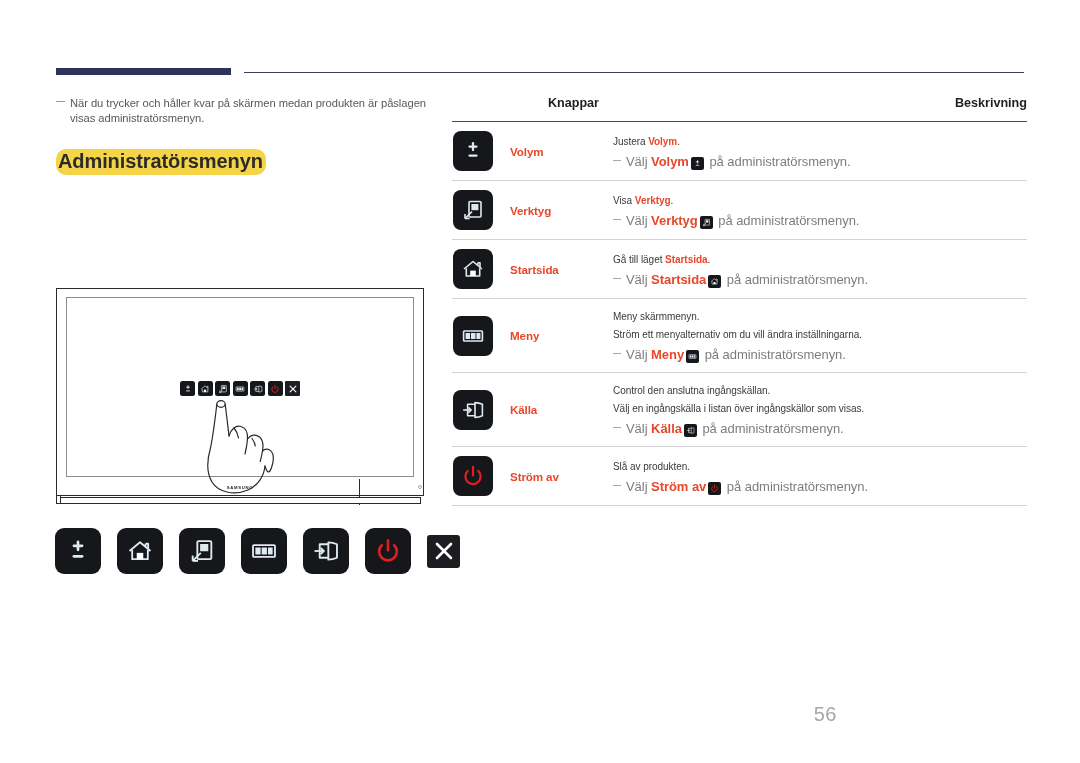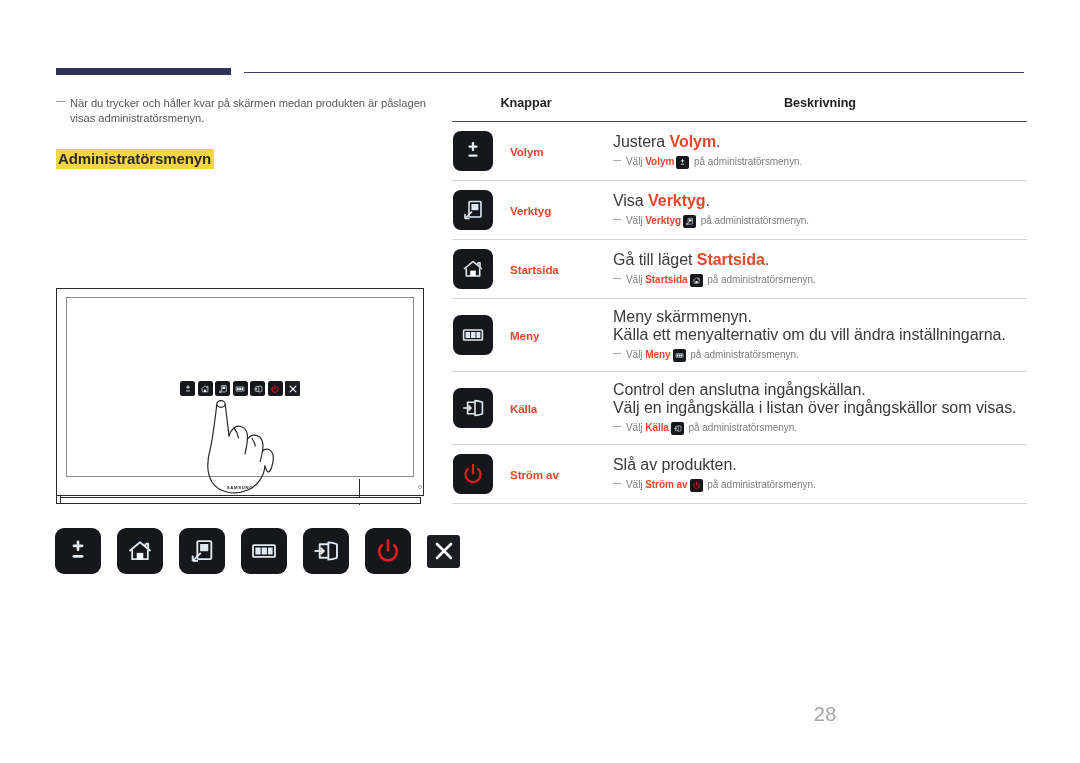--- a/index.html
+++ b/index.html
@@ -28,23 +28,24 @@
   .note p {
     font-size: 11.2px; line-height: 15.3px; color: #58585a;
     letter-spacing: -0.05px;
   }
   .hl { color: #e8472a; font-weight: bold; }
   .arrow { color: #e8472a; font-weight: normal; }
 
   .section-title {
     display: inline-block;
     margin-top: 9px; margin-bottom: 12px;
-    font-size: 15px; font-weight: bold; color: #2b2b2b;
+    font-size: 20px; font-weight: bold; color: #2b2b2b;
     background: #f5d547; padding: 1px 3px 2px 2px;
     letter-spacing: -0.1px;
+    border-radius: 10px;
   }
 
   
   .monitor-wrap { position: absolute; left: 56px; top: 288px; width: 368px; height: 215px; }
   .monitor-outer {
     position: absolute; left: 0; top: 0; width: 368px; height: 208px;
     border: 1.3px solid #2a2a2a; background: #fff;
   }
   .monitor-inner {
     position: absolute; left: 9px; top: 8px; right: 9px; bottom: 18px;
@@ -99,42 +100,42 @@
   .big-close {
     width: 33px; height: 33px; border-radius: 3px;
     background: #1b1d20;
     display: flex; align-items: center; justify-content: center;
   }
 
   
   .table-wrap { position: absolute; left: 452px; top: 96px; width: 575px; }
   .tbl { width: 100%; border-collapse: collapse; }
   .tbl th {
-    text-align: center; font-size: 12.6px; font-weight: bold; color: #1f1f1f;
+    text-align: right; font-size: 12.6px; font-weight: bold; color: #1f1f1f;
     padding: 0 0 11px 0; border-bottom: 1.6px solid #4c4c4c;
   }
   .th-knappar { width: 147px; padding-left: 1px !important; }
   .th-beskr { padding-left: 14px !important; }
   .tbl td { border-bottom: 1px solid #d2d2d2; vertical-align: middle; }
   .tbl tr:last-child td { border-bottom: 1px solid #d2d2d2; }
 
   .cell-btn { width: 147px; padding: 9px 0 9px 1px; }
   .btn-cellflex { display: flex; align-items: center; gap: 17px; }
   .tbl-btn {
     width: 40px; height: 40px; border-radius: 8px; flex: 0 0 40px;
     background: #15171a;
     display: flex; align-items: center; justify-content: center;
   }
   .btn-name { font-size: 11.6px; font-weight: bold; color: #e8472a; letter-spacing: -0.1px; }
 
   .cell-desc { padding: 9px 0 9px 14px; }
-  .desc-main { font-size: 16px; line-height: 18px; color: #3a3a3a; letter-spacing: -0.05px; }
+  .desc-main { font-size: 10px; line-height: 18px; color: #3a3a3a; letter-spacing: -0.05px; }
   .desc-sub {
     position: relative; padding-left: 13px; margin-top: 3px;
-    font-size: 10px; line-height: 15px; color: #7d7d7d; letter-spacing: -0.05px;
+    font-size: 13px; line-height: 15px; color: #7d7d7d; letter-spacing: -0.05px;
   }
   .desc-sub .dash {
     position: absolute; left: 0; top: 6px; width: 8px; height: 1.3px; background: #a8a8a8;
   }
   .inline-ico {
     display: inline-flex; align-items: center; justify-content: center;
     width: 13px; height: 13px; border-radius: 2px;
     background: #15171a; vertical-align: -2px; margin: 0 2px;
   }
 
@@ -443,21 +444,21 @@
                       <rect x="10" y="9" width="4.5" height="6" fill="#dfe9f2"></rect>
                       <rect x="15.4" y="9" width="4" height="6" fill="#dfe9f2"></rect>
                     </g>
                   </svg>
                 </div>
       <div class="btn-name">Meny</div>
     </div>
             </td>
             <td class="cell-desc">
               <div class="desc-main">Meny skärmmenyn.</div>
-              <div class="desc-main">Källa ett menyalternativ om du vill ändra inställningarna.</div>
+              <div class="desc-main">Ström ett menyalternativ om du vill ändra inställningarna.</div>
               <div class="desc-sub">
       <span class="dash"></span>Välj <span class="hl">Meny</span><span class="inline-ico">
                   <svg width="9" height="9" viewBox="0 0 24 24">
                     <g>
                       <rect x="2.6" y="7" width="18.8" height="10" rx="0.8" fill="none" stroke="#dfe9f2" stroke-width="1.6"></rect>
                       <rect x="4.6" y="9" width="4.5" height="6" fill="#dfe9f2"></rect>
                       <rect x="10" y="9" width="4.5" height="6" fill="#dfe9f2"></rect>
                       <rect x="15.4" y="9" width="4" height="6" fill="#dfe9f2"></rect>
                     </g>
                   </svg>
@@ -520,14 +521,14 @@
                       <line x1="12" y1="2.8" x2="12" y2="11.4"></line>
                     </g>
                   </svg>
                 </span> på administratörsmenyn.</div>
             </td>
           </tr>
         </tbody>
     </table>
   </div>
 
-  <div class="page-num">28</div>
+  <div class="page-num">56</div>
 </div>
 
 </body></html>

